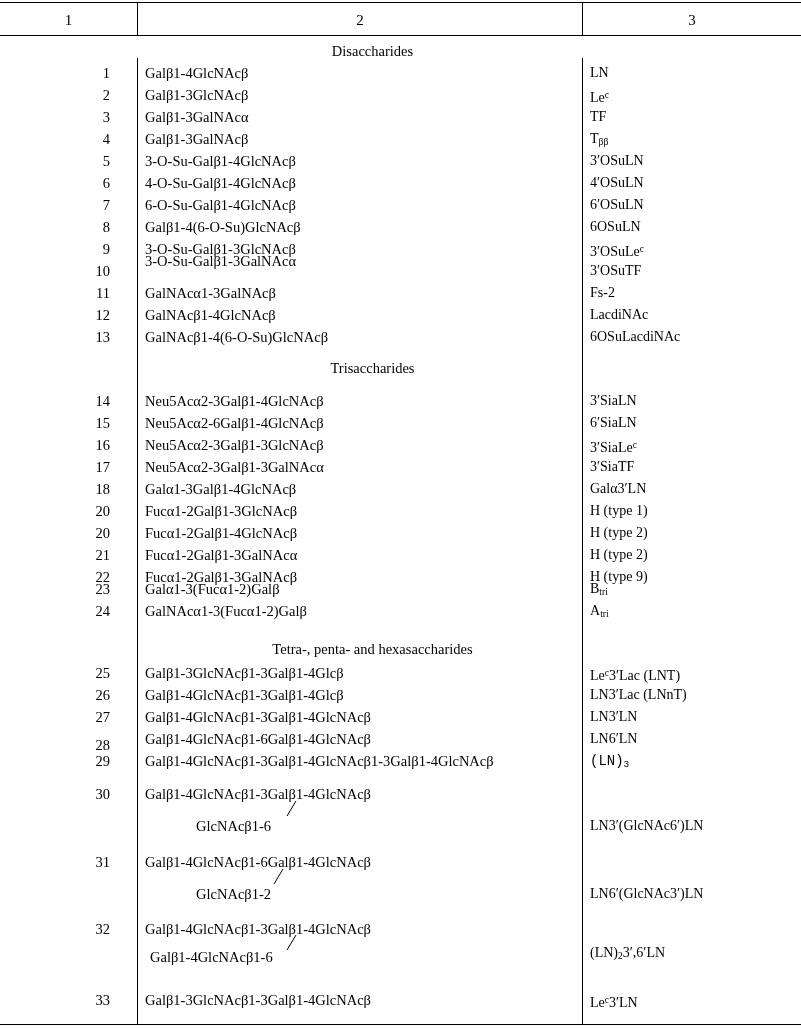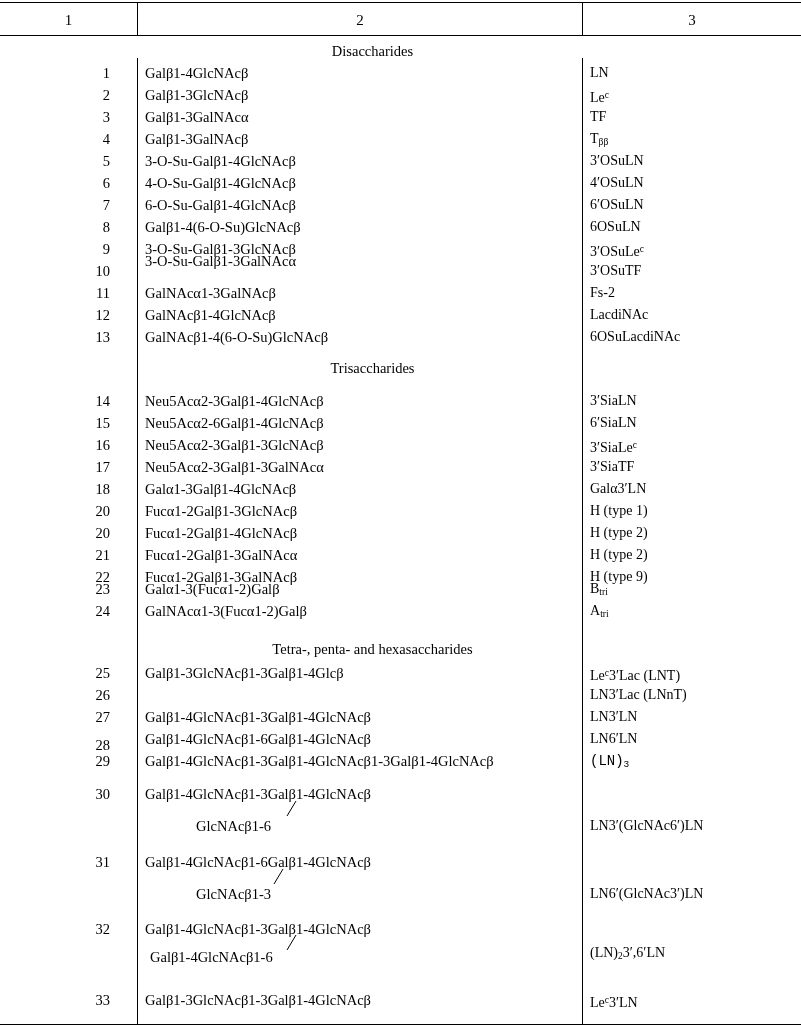--- a/index.html
+++ b/index.html
@@ -219,20 +219,21 @@
   <div class="row-struct" style="top:602px;">GalNAcα1-3(Fucα1-2)Galβ</div>
   <div class="row-name" style="top:602px;">A<sub>tri</sub></div>
 
   <div class="section-title" style="top:640px;">Tetra-, penta- and hexasaccharides</div>
 
   <div class="row-num" style="top:664px;">25</div>
   <div class="row-struct" style="top:664px;">Galβ1-3GlcNAcβ1-3Galβ1-4Glcβ</div>
   <div class="row-name" style="top:664px;">Le<sup>c</sup>3′Lac (LNT)</div>
 
   <div class="row-num" style="top:686px;">26</div>
+  <div class="row-struct" style="top:686px;">Galβ1-4GlcNAcβ1-3Galβ1-4Glcβ</div>
   <div class="row-name" style="top:686px;">LN3′Lac (LNnT)</div>
 
   <div class="row-num" style="top:708px;">27</div>
   <div class="row-struct" style="top:708px;">Galβ1-4GlcNAcβ1-3Galβ1-4GlcNAcβ</div>
   <div class="row-name" style="top:708px;">LN3′LN</div>
 
   <div class="row-num" style="top:736px;">28</div>
   <div class="row-struct" style="top:730px;">Galβ1-4GlcNAcβ1-6Galβ1-4GlcNAcβ</div>
   <div class="row-name" style="top:730px;">LN6′LN</div>
 
@@ -250,21 +251,21 @@
   <div class="row-struct indent" style="top:817px;">GlcNAcβ1-6</div>
   <div class="row-name" style="top:817px;">LN3′(GlcNAc6′)LN</div>
 
   <div class="row-num" style="top:853px;">31</div>
   <div class="row-struct" style="top:853px;">Galβ1-4GlcNAcβ1-6Galβ1-4GlcNAcβ</div>
   <div class="branch-slash" style="left:272px; top:868px;">
     <svg width="14" height="18" viewBox="0 0 14 18">
         <line x1="11" y1="1" x2="2" y2="16" stroke="#000" stroke-width="1"></line>
       </svg>
   </div>
-  <div class="row-struct indent" style="top:885px;">GlcNAcβ1-3</div>
+  <div class="row-struct indent" style="top:885px;">GlcNAcβ1-2</div>
   <div class="row-name" style="top:885px;">LN6′(GlcNAc3′)LN</div>
 
   <div class="row-num" style="top:920px;">32</div>
   <div class="row-struct" style="top:920px;">Galβ1-4GlcNAcβ1-3Galβ1-4GlcNAcβ</div>
   <div class="branch-slash" style="left:285px; top:934px;">
     <svg width="14" height="18" viewBox="0 0 14 18">
         <line x1="11" y1="1" x2="2" y2="16" stroke="#000" stroke-width="1"></line>
       </svg>
   </div>
   <div class="row-struct indent2" style="top:948px;">Galβ1-4GlcNAcβ1-6</div>

